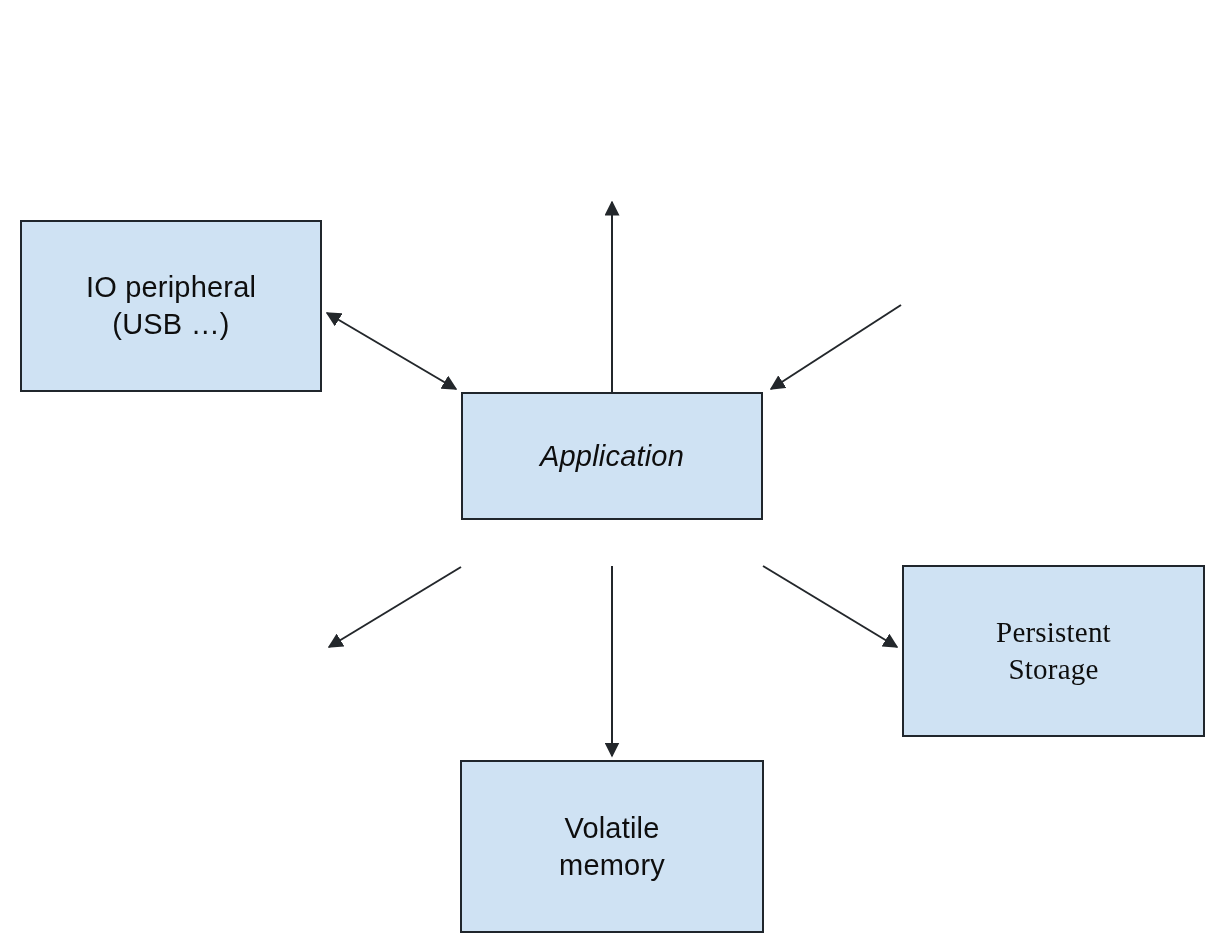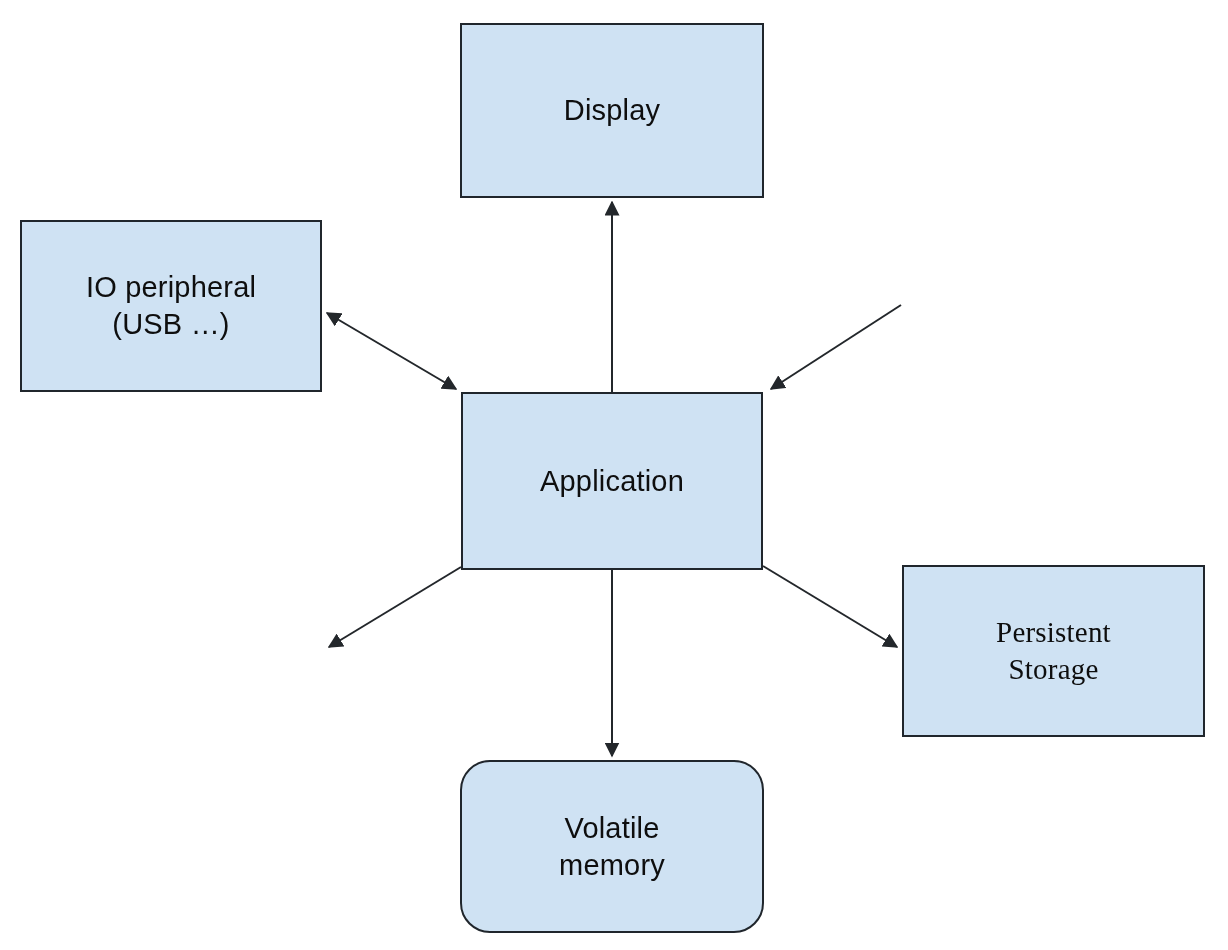--- a/index.html
+++ b/index.html
@@ -44,24 +44,24 @@
     font-size: 29px;
     line-height: 37px;
     color: #0e0e0e;
     white-space: pre-line;
     letter-spacing: 0.2px;
   }
   
   #node-display                  { left: 460px; top: 23px;  width: 304px; height: 175px; }
   #node-io-peripheral            { left: 20px;  top: 220px; width: 302px; height: 172px; }
   #node-buttons                  { left: 903px; top: 221px; width: 302px; height: 171px; }
-  #node-application              { left: 461px; top: 392px; width: 302px; height: 178px; }
+  #node-application              { left: 461px; top: 392px; width: 302px; height: 128px; font-style: italic; }
   #node-cryptographic-primitives { left: 20px;  top: 565px; width: 302px; height: 172px; }
   #node-persistent-storage       { left: 902px; top: 565px; width: 303px; height: 172px; font-family: Liberation Serif, serif; }
-  #node-volatile-memory          { left: 460px; top: 760px; width: 304px; height: 173px; border-radius: 30px; }
+  #node-volatile-memory          { left: 460px; top: 760px; width: 304px; height: 173px; }
 </style>
 </head>
 <body>
 
 <div class="canvas">
 
   <svg class="edges-layer" viewBox="0 0 1228 950" xmlns="http://www.w3.org/2000/svg">
     <defs>
       <marker id="arrow" viewBox="0 0 10 10" refX="9" refY="5" markerWidth="7.5" markerHeight="7.5" orient="auto-start-reverse">
         <path class="arrowhead-fill" d="M0,0 L10,5 L0,10 z"></path>
@@ -74,23 +74,20 @@
 
     <line class="edge" x1="901" y1="305" x2="771" y2="389" marker-end="url(#arrow)"></line>
 
     <line class="edge" x1="461" y1="567" x2="329" y2="647" marker-end="url(#arrow)"></line>
 
     <line class="edge" x1="763" y1="566" x2="897" y2="647" marker-end="url(#arrow)"></line>
 
     <line class="edge" x1="612" y1="566" x2="612" y2="756" marker-end="url(#arrow)"></line>
   </svg>
 
-  <div class="node" id="node-display">
-    <span class="node-label">Display</span>
-  </div>
 
   <div class="node" id="node-io-peripheral">
     <span class="node-label">IO peripheral
 (USB …)</span>
   </div>
 
 
   <div class="node" id="node-application">
     <span class="node-label">Application</span>
   </div>

